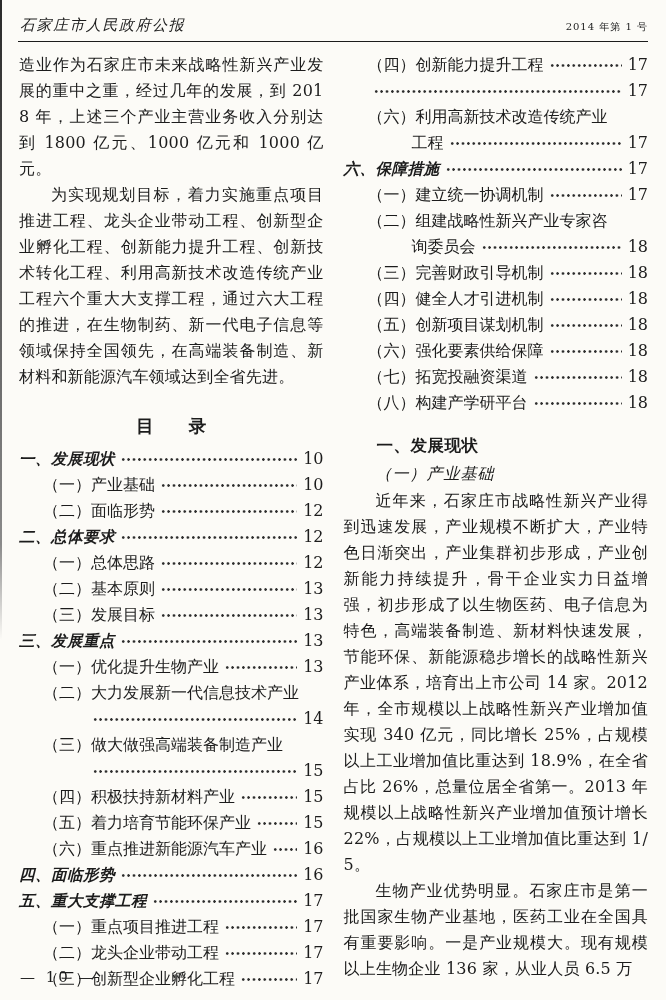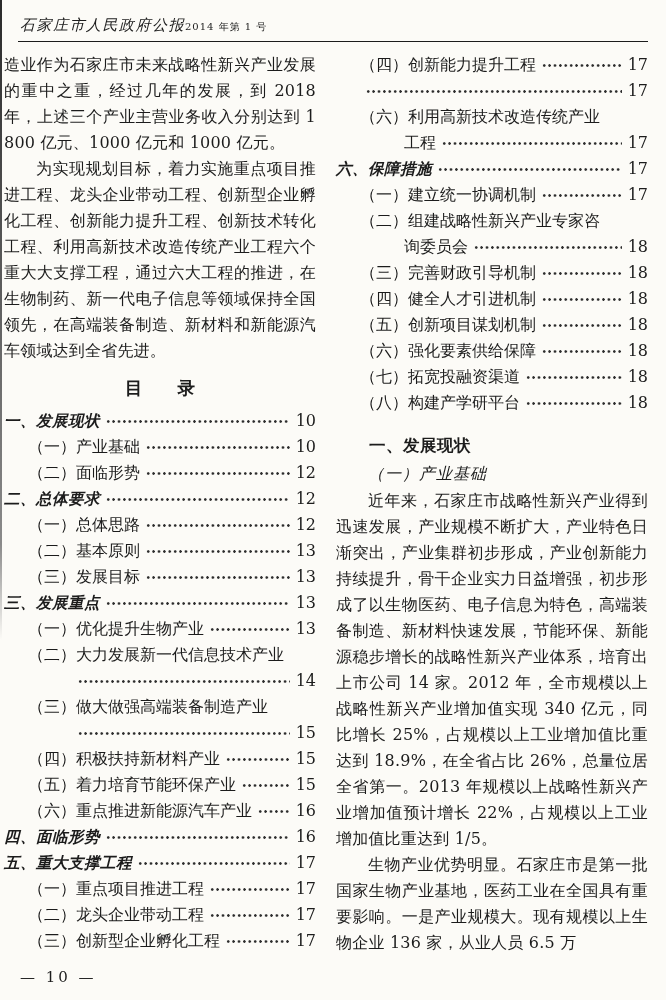--- a/index.html
+++ b/index.html
@@ -4,31 +4,31 @@
 <style>
   html,body{margin:0;padding:0;background:#e8e6e1;}
   .page{
     position:relative;width:666px;height:1000px;margin:0 auto;
     background:#fcfbf7;overflow:hidden;
     font-family:"DejaVu Serif","Liberation Serif",serif;
     color:#1c1c1c;
   }
   .scan-edge{position:absolute;left:0;top:0;width:2px;height:640px;
     background:linear-gradient(#2a2a2a,#8a8a8a 85%,rgba(0,0,0,0));}
-  .header{display:flex;align-items:baseline;
+  .header{display:flex;justify-content:space-between;align-items:baseline;
     padding:16px 18px 0 20px;}
   .pub-title{font-style:italic;font-size:15px;letter-spacing:1.5px;}
   .issue{font-size:10px;letter-spacing:1px;}
   .header-rule{margin:6px 18px 0 18px;border:0;border-top:1.7px solid #1c1c1c;height:0;}
-  .columns{display:flex;gap:20px;padding:10px 18px 0 4px;}
+  .columns{display:flex;gap:20px;padding:10px 18px 0 19px;}
   .col{flex:1;min-width:0;}
   p.body-p{margin:0;font-size:16px;line-height:26px;text-align:justify;
     letter-spacing:.2px;word-break:break-all;}
   p.ind{text-indent:2em;}
-  .toc-title{margin:12px 0 8px 0;text-align:center;
+  .toc-title{margin:24px 0 8px 0;text-align:center;
     font-family:"DejaVu Sans","Liberation Sans",sans-serif;
     font-weight:bold;font-size:17.5px;}
   .toc-list{font-size:16px;}
   .toc-row{line-height:26px;}
   .toc-row .line1,.toc-row .line2{display:flex;align-items:baseline;min-width:0;}
   .toc-row.lvl1 .toc-label{font-family:"DejaVu Sans","Liberation Sans",sans-serif;
     font-weight:bold;font-size:15.5px;letter-spacing:.5px;font-style:italic;}
   .toc-row.lvl2{padding-left:24px;}
   .toc-row:not(.wrap) .line2{display:none;}
   .toc-row.wrap .line2{padding-left:44px;justify-content:flex-end;}

